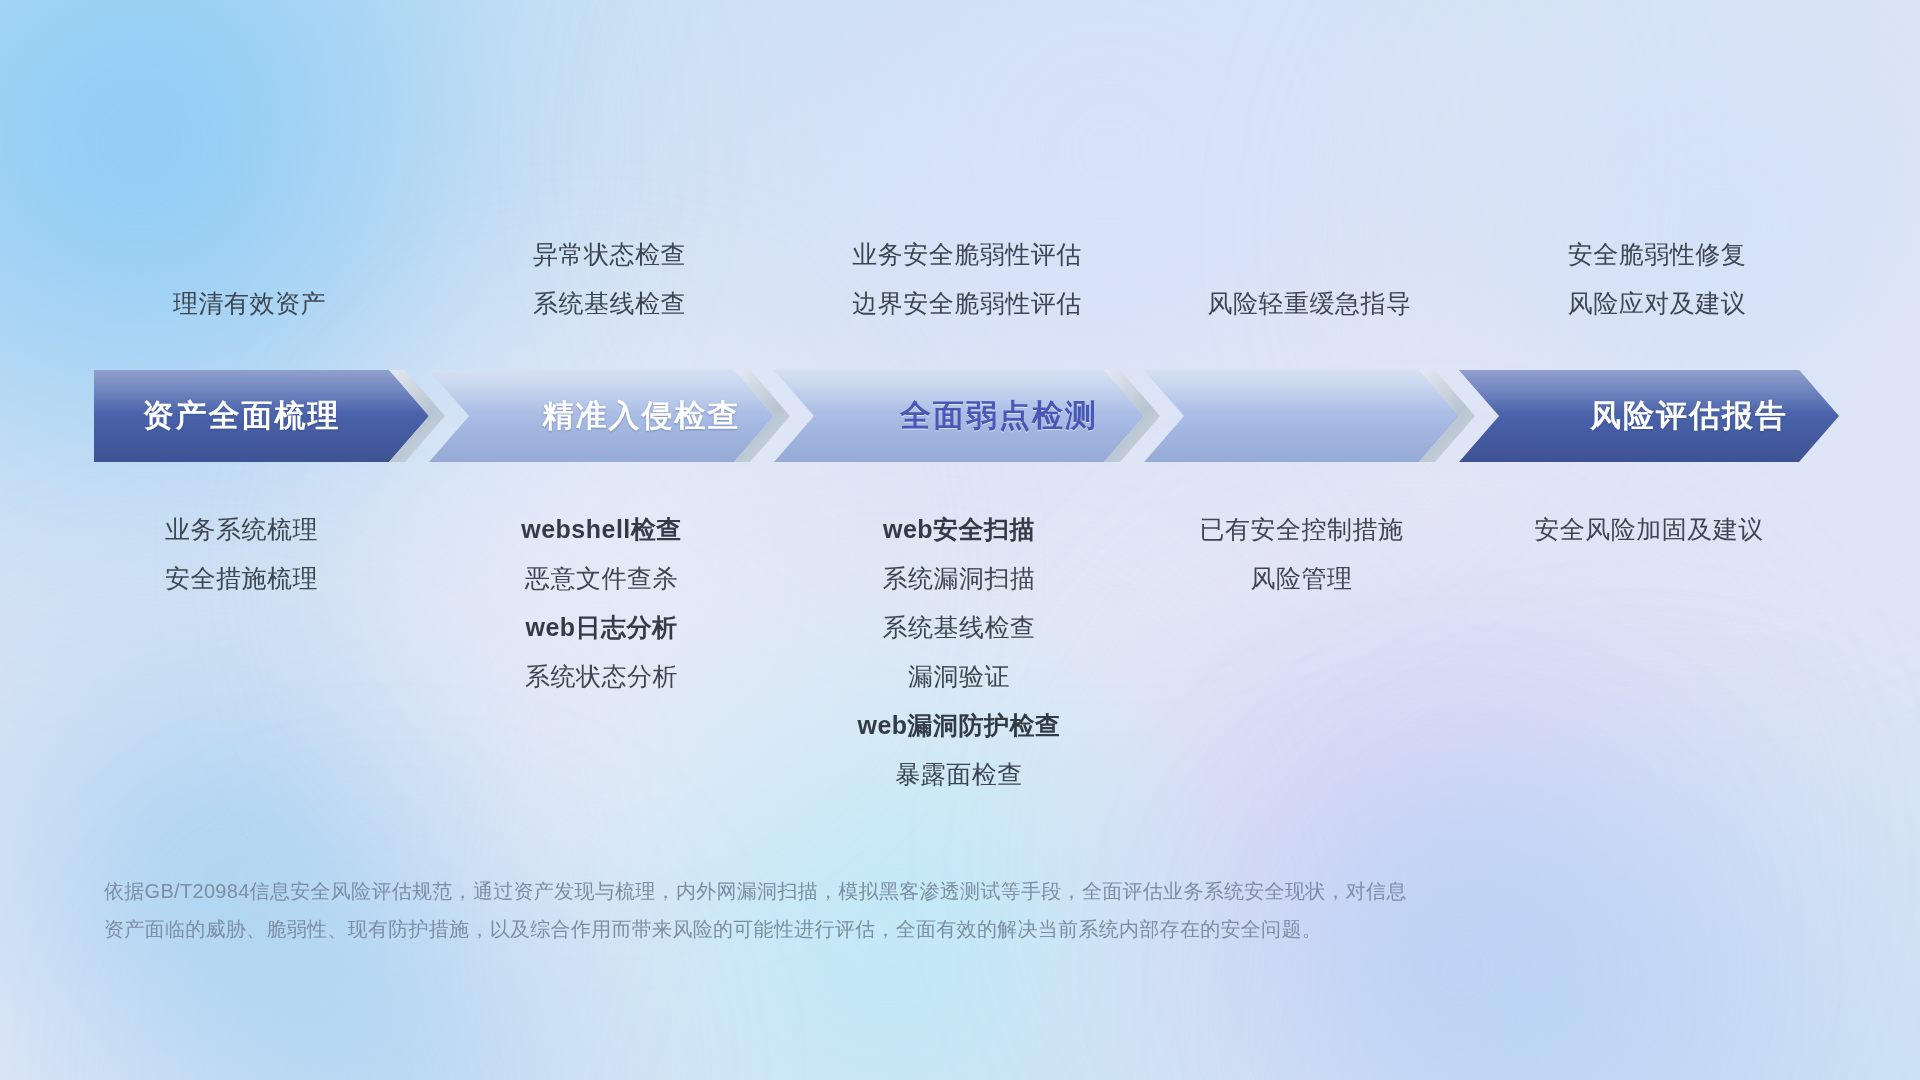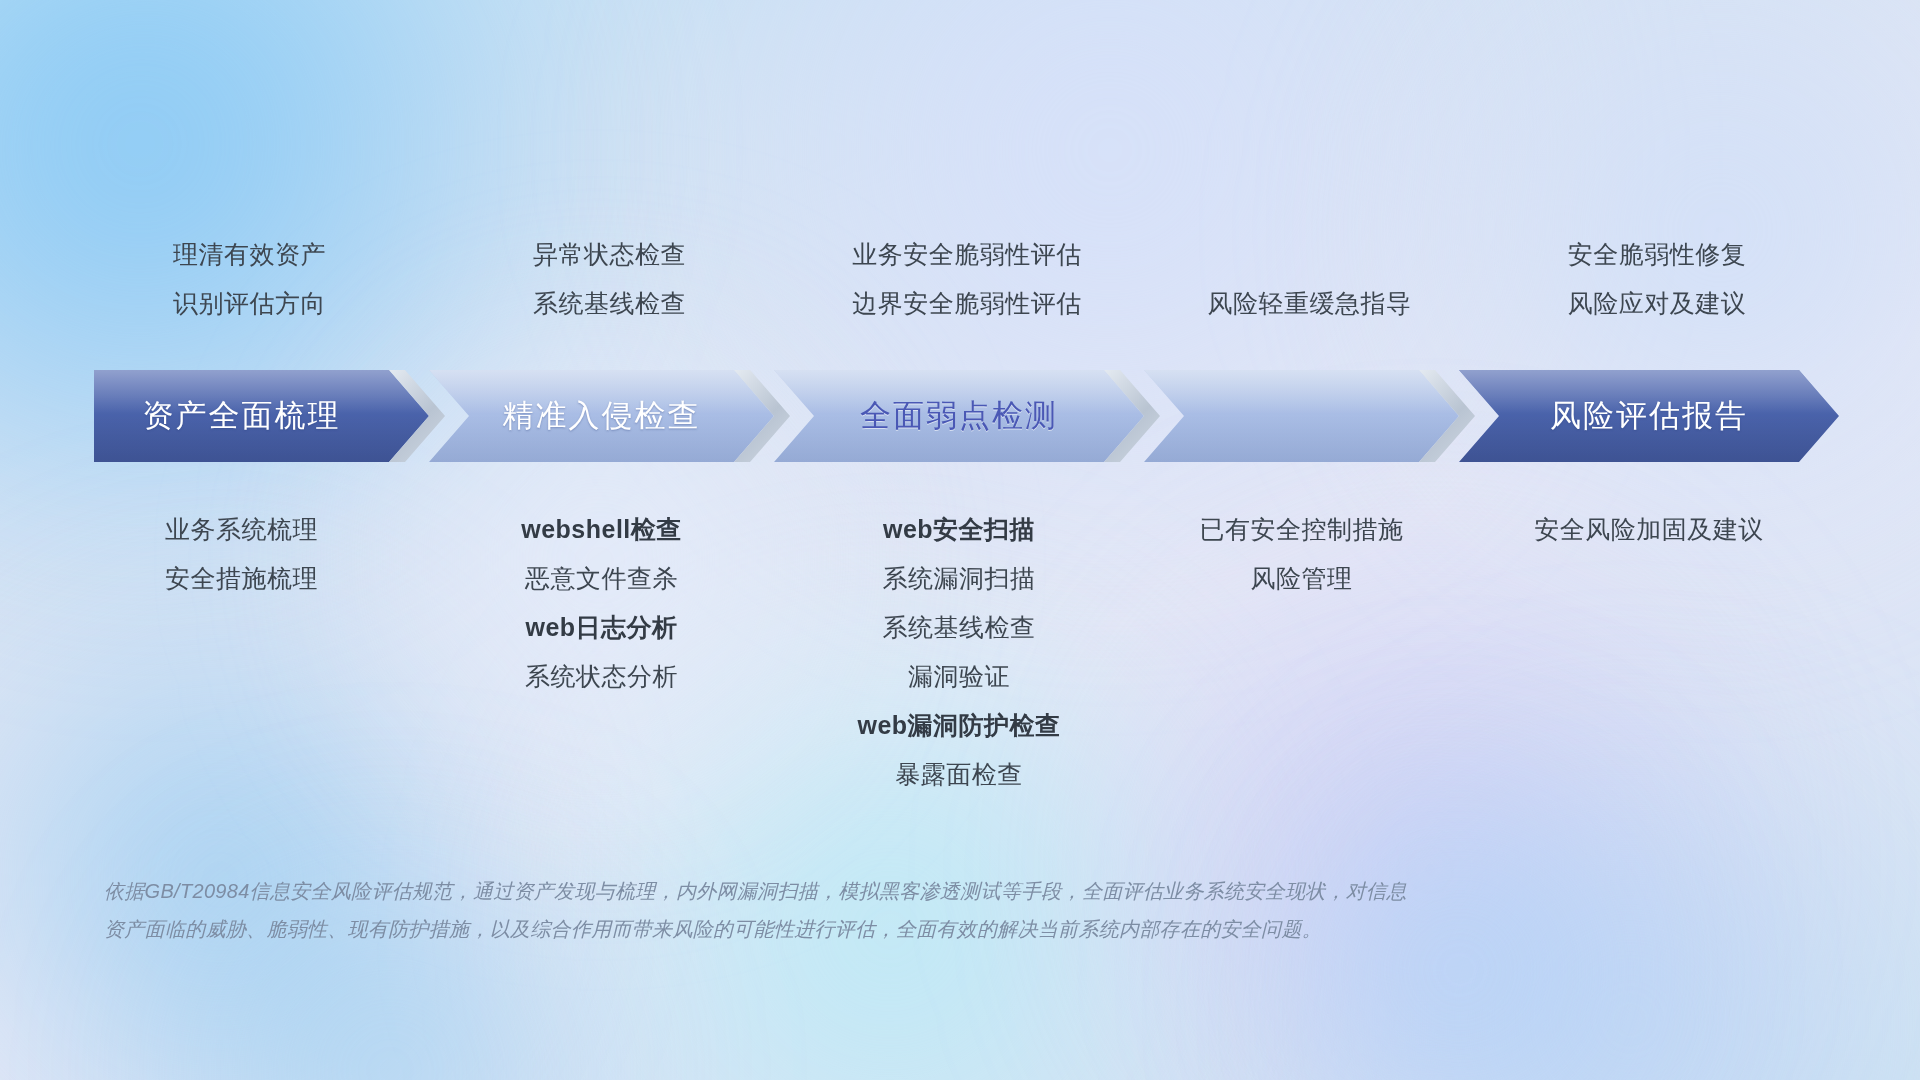--- a/index.html
+++ b/index.html
@@ -57,42 +57,42 @@
 
   
   #banner{position:absolute;left:94px;top:370px;width:1745px;height:92px;}
   .chev{
     position:absolute;top:0;height:92px;
     display:flex;align-items:center;
     box-sizing:border-box;
   }
   .chev .cap{
     position:relative;z-index:3;
-    font-size:31px;font-weight:400;letter-spacing:2px;
+    font-size:31px;font-weight:700;letter-spacing:2px;
     white-space:nowrap;
   }
   .chev .shape{position:absolute;inset:0;z-index:1;}
   .chev .shade{position:absolute;inset:0;z-index:2;
     background:linear-gradient(180deg,rgba(255,255,255,.33),rgba(255,255,255,0) 48%,rgba(0,0,0,.05));
     clip-path:inherit;}
 
   .arrow{clip-path:polygon(0 0, calc(100% - 40px) 0, 100% 50%, calc(100% - 40px) 100%, 0 100%);}
-  .arrowNotch{clip-path:polygon(0 0, calc(100% - 40px) 0, 100% 50%, calc(100% - 40px) 100%, 0 100%, 40px 50%);}
+  .arrowNotch{clip-path:polygon(0 0, calc(100% - 40px) 0, 100% 50%, calc(100% - 40px) 100%, 0 100%, 40px 50%);justify-content:flex-end;}
 
   .sep{
     position:absolute;top:0;height:92px;width:56px;z-index:4;
     background:linear-gradient(135deg,#e4eaf1,#b9c4d2 55%,#cfd8e3);
     clip-path:polygon(0 0, 40px 50%, 0 100%, 16px 100%, 56px 50%, 16px 0);
     filter:drop-shadow(0 1px 1px rgba(0,0,0,.18));
   }
 
   
   #footer{
     position:absolute;left:104px;top:872px;width:1560px;
-    color:#7d8da4;font-size:20px;line-height:38px;letter-spacing:.3px;font-style:italic;
+    color:#7d8da4;font-size:20px;line-height:38px;letter-spacing:.3px;
   }
   #footer div{white-space:nowrap;}
 </style>
 </head>
 <body>
 
 <div id="bg">
   <div class="base"></div>
   <div class="blob b1"></div>
   <div class="blob b2"></div>
@@ -105,21 +105,20 @@
   <div class="blob b9"></div>
   <div class="blob b10"></div>
 </div>
 
 <div id="content">
 
   <div class="top-row" id="top-row">
       <div class="col" style="left: 41.5px; width: 400px; bottom: 0px;">
         <div style="position: absolute; bottom: 0px; width: 100%;">
           <div class="lbl">理清有效资产</div>
-          <div class="lbl">识别评估方向</div>
         </div>
       </div>
       <div class="col" style="left: 401.5px; width: 400px; bottom: 0px;">
         <div style="position: absolute; bottom: 0px; width: 100%;">
           <div class="lbl">异常状态检查</div>
           <div class="lbl">系统基线检查</div>
         </div>
       </div>
       <div class="col" style="left: 759px; width: 400px; bottom: 0px;">
         <div style="position: absolute; bottom: 0px; width: 100%; text-align: center;">

